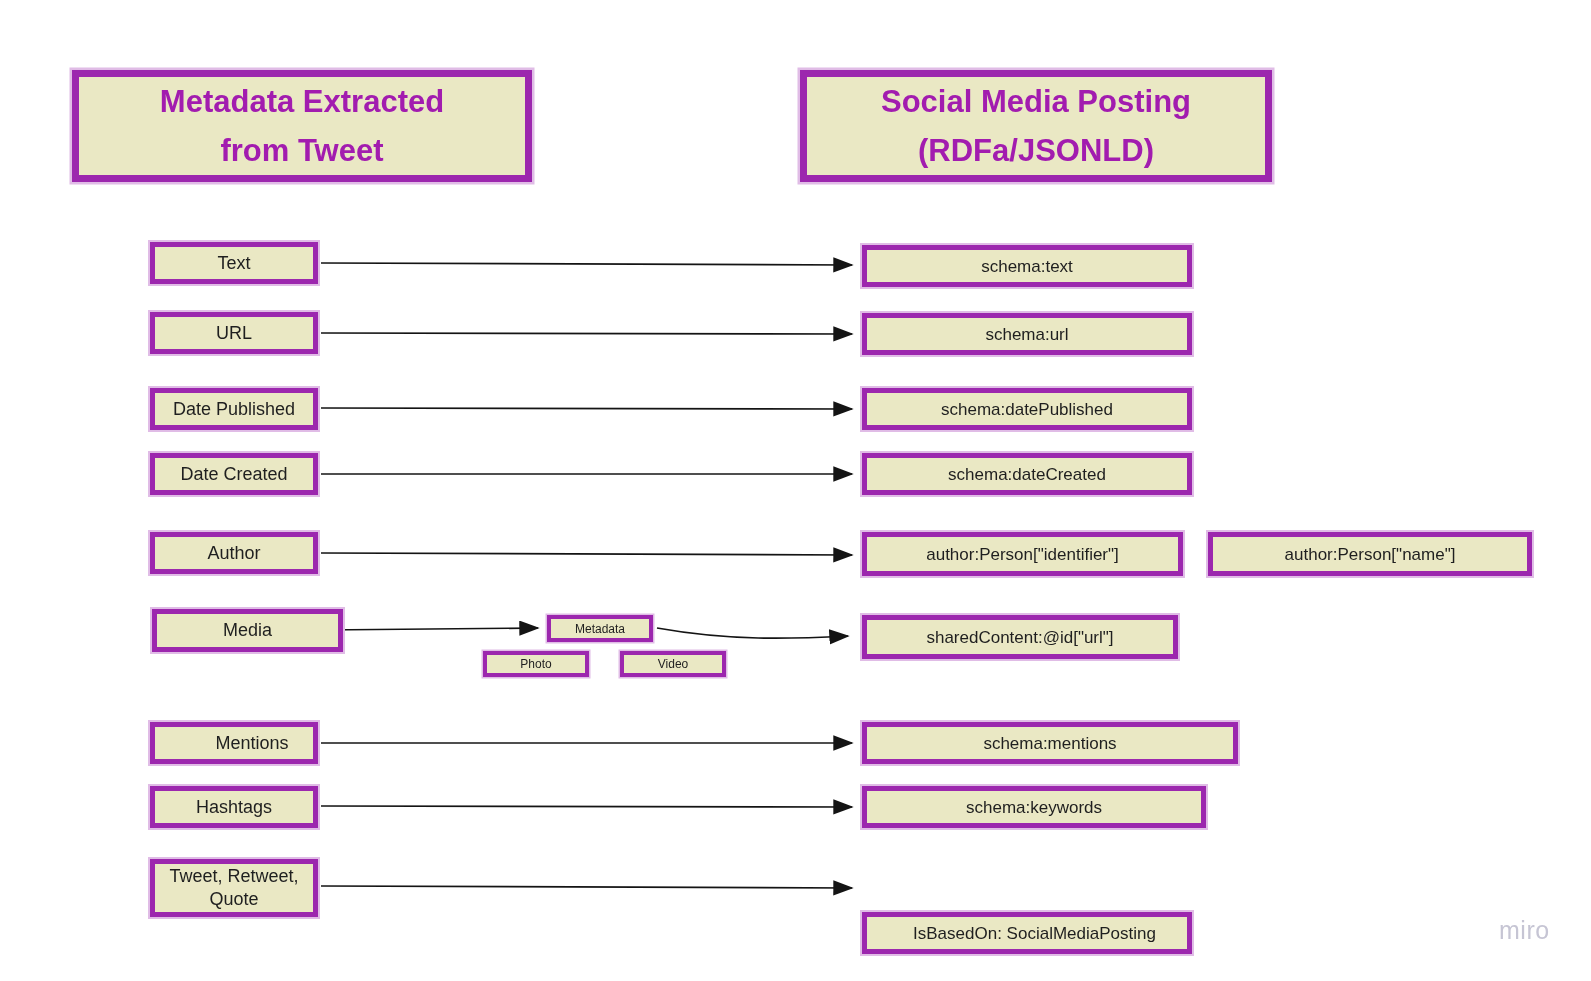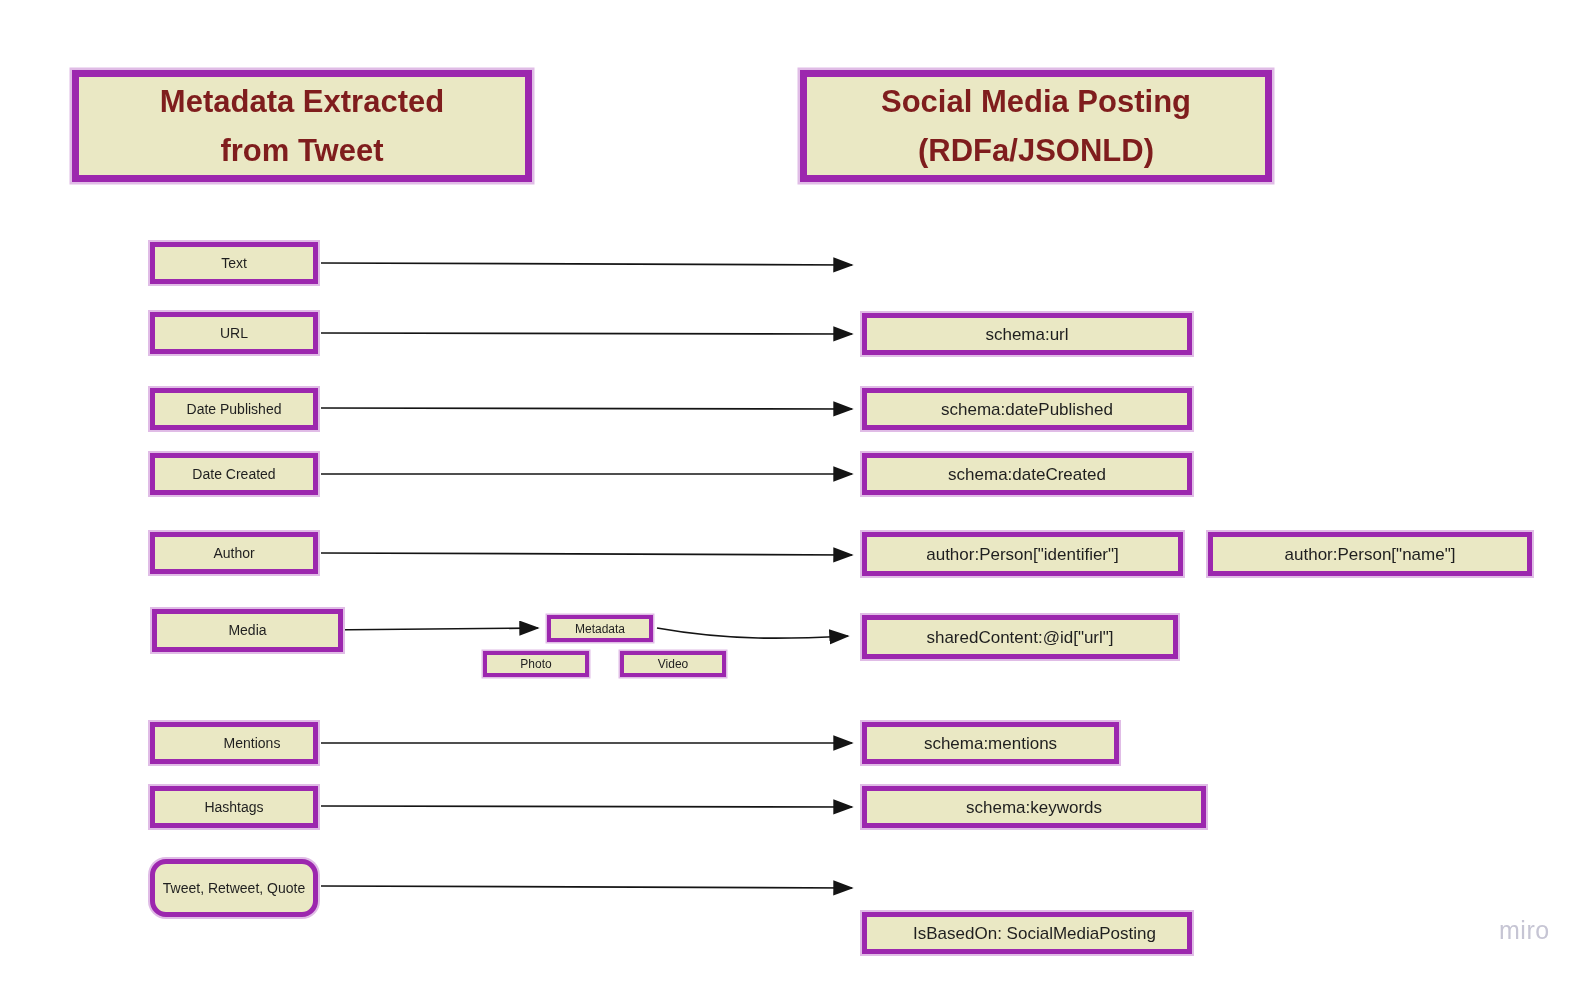--- a/index.html
+++ b/index.html
@@ -10,22 +10,22 @@
   .shape{
     position:absolute;box-sizing:border-box;
     background:var(--color-shape-fill,#EAE8C4);
     border:5px solid var(--color-shape-border,#9C27AE);
     box-shadow:0 0 0 2px var(--color-shape-halo,#E0B9E4);
     display:flex;align-items:center;justify-content:center;
     text-align:center;color:var(--color-text,#1F1F1F);
     padding:0 4px;
   }
   .header{border-width:7px;box-shadow:0 0 0 2.5px var(--color-shape-halo,#E0B9E4);}
-  .header .hline{display:block;font-weight:bold;font-size:31px;line-height:49px;color:#7f1d1d;}
-  .lbl{font-size:14px;line-height:23px;}
+  .header .hline{display:block;font-weight:bold;font-size:31px;line-height:49px;color:#a21caf;}
+  .lbl{font-size:18px;line-height:23px;}
   .rbl{font-size:17px;line-height:21px;}
   .small{border-width:4px;box-shadow:0 0 0 1.5px var(--color-shape-halo,#E0B9E4);}
   .small .slbl{font-size:12px;line-height:14px;}
   .connectors{position:absolute;left:0;top:0;pointer-events:none;}
   .watermark{
     position:absolute;left:1499px;top:916px;
     font-size:25px;font-weight:normal;letter-spacing:0.5px;
     color:var(--color-watermark,#C6C5D4);
   }
 </style>
@@ -78,43 +78,46 @@
   </div>
   <div class="shape" style="left:152px;top:609px;width:191px;height:43px;">
     <span class="lbl">Media</span>
   </div>
   <div class="shape" style="left:150px;top:722px;width:168px;height:42px;padding-left:40px;">
     <span class="lbl">Mentions</span>
   </div>
   <div class="shape" style="left:150px;top:786px;width:168px;height:42px;">
     <span class="lbl">Hashtags</span>
   </div>
-  <div class="shape" style="left:150px;top:859px;width:168px;height:58px;border-radius:16px;">
+  <div class="shape" style="left:150px;top:859px;width:168px;height:58px;">
     <span class="lbl">Tweet, Retweet, Quote</span>
   </div>
 
+  <div class="shape" style="left:862px;top:245px;width:330px;height:42px;">
+    <span class="rbl">schema:text</span>
+  </div>
   <div class="shape" style="left:862px;top:313px;width:330px;height:42px;">
     <span class="rbl">schema:url</span>
   </div>
   <div class="shape" style="left:862px;top:388px;width:330px;height:42px;">
     <span class="rbl">schema:datePublished</span>
   </div>
   <div class="shape" style="left:862px;top:453px;width:330px;height:42px;">
     <span class="rbl">schema:dateCreated</span>
   </div>
   <div class="shape" style="left:862px;top:532px;width:321px;height:44px;">
     <span class="rbl">author:Person["identifier"]</span>
   </div>
   <div class="shape" style="left:1208px;top:532px;width:324px;height:44px;">
     <span class="rbl">author:Person["name"]</span>
   </div>
   <div class="shape" style="left:862px;top:615px;width:316px;height:44px;">
     <span class="rbl">sharedContent:@id["url"]</span>
   </div>
-  <div class="shape" style="left:862px;top:722px;width:257px;height:42px;">
+  <div class="shape" style="left:862px;top:722px;width:376px;height:42px;">
     <span class="rbl">schema:mentions</span>
   </div>
   <div class="shape" style="left:862px;top:786px;width:344px;height:42px;">
     <span class="rbl">schema:keywords</span>
   </div>
   <div class="shape" style="left:862px;top:912px;width:330px;height:42px;padding-left:19px;">
     <span class="rbl">IsBasedOn: SocialMediaPosting</span>
   </div>
 
   <div class="shape small" style="left:547px;top:615px;width:106px;height:27px;">

